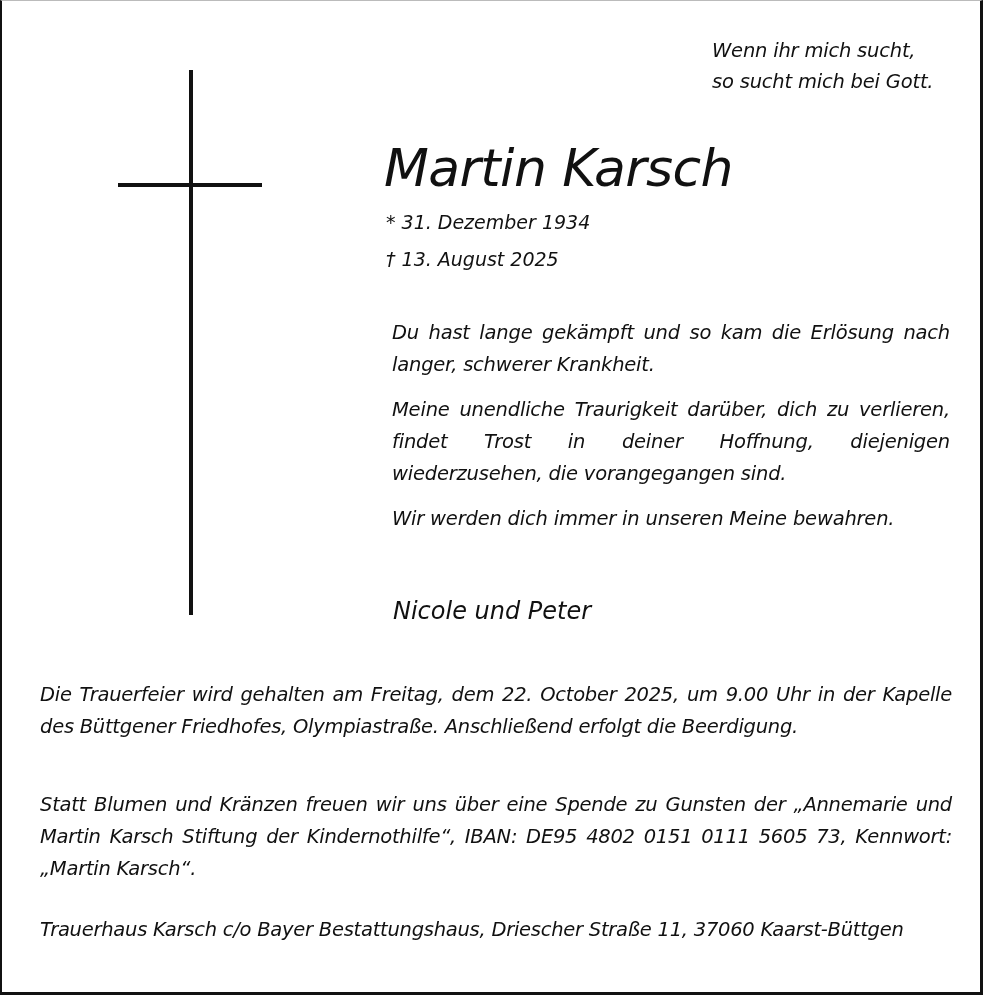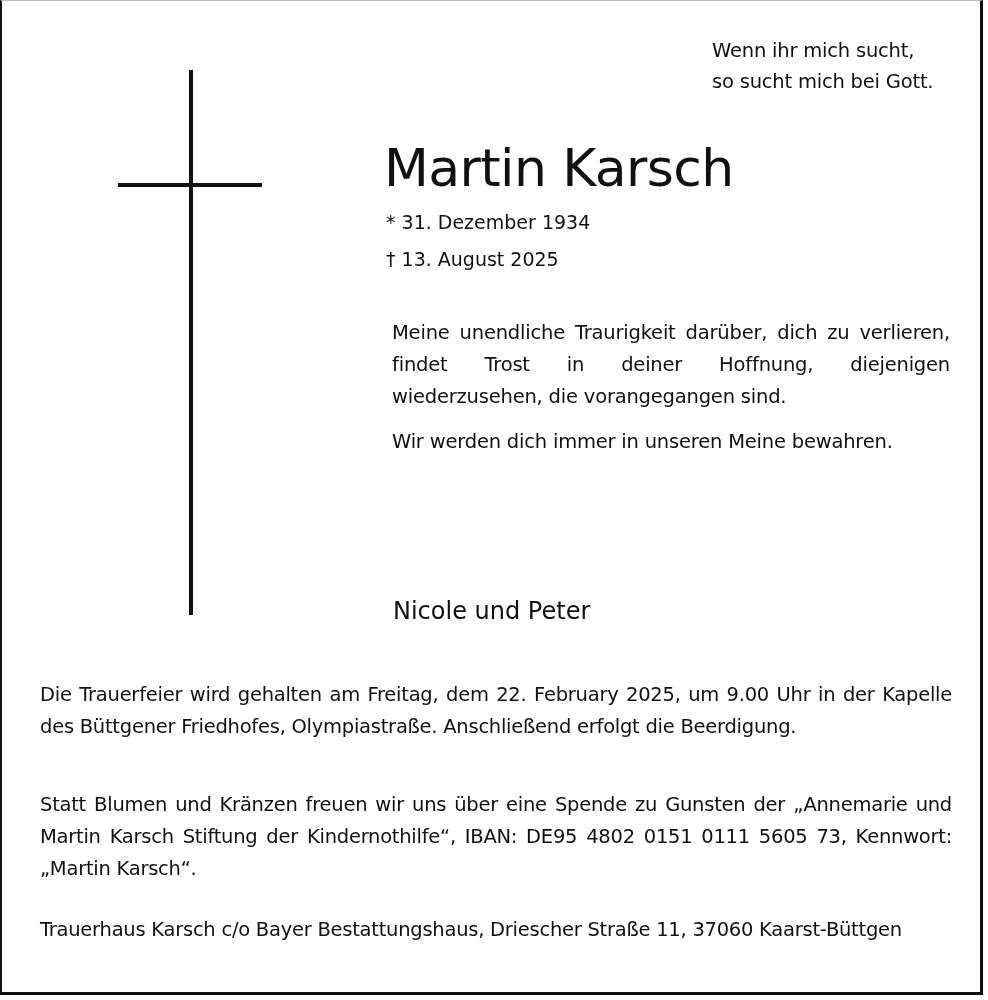--- a/index.html
+++ b/index.html
@@ -21,21 +21,21 @@
       top: 0;
       width: 983px;
       height: 995px;
       border-left: 2px solid #111;
       border-right: 3px solid #111;
       border-bottom: 3px solid #111;
       border-top: 1px solid #bbb;
       box-sizing: border-box;
       background: #fff;
     }
-    .abs { position: absolute; }
+    .abs { position: absolute; font-style: italic; }
     .motto {
       left: 710px;
       top: 34px;
       font-size: 19.5px;
       line-height: 31px;
       letter-spacing: -0.2px;
       white-space: nowrap;
     }
     .cross-v {
       left: 187px;
@@ -117,25 +117,26 @@
   </div>
 
   <h1 class="abs name">Martin Karsch</h1>
 
   <div class="abs dates">
     <div>* 31. Dezember 1934</div>
     <div>† 13. August 2025</div>
   </div>
 
   <div class="abs poem">
+    <p>Du hast lange gekämpft und so kam die Erlösung nach langer, schwerer Krankheit.</p>
     <p>Meine unendliche Traurigkeit darüber, dich zu verlieren, findet Trost in deiner Hoffnung, diejenigen wiederzusehen, die vorangegangen sind.</p>
     <p>Wir werden dich immer in unseren Meine bewahren.</p>
   </div>
 
   <div class="abs signature">Nicole und Peter</div>
 
-  <p class="abs info last-left ceremony">Die Trauerfeier wird gehalten am Freitag, dem 22. February 2025, um 9.00 Uhr in der Kapelle des Büttgener Friedhofes, Olympiastraße. Anschließend erfolgt die Beerdigung.</p>
+  <p class="abs info last-left ceremony">Die Trauerfeier wird gehalten am Freitag, dem 22. October 2025, um 9.00 Uhr in der Kapelle des Büttgener Friedhofes, Olympiastraße. Anschließend erfolgt die Beerdigung.</p>
 
   <p class="abs info last-left donation">Statt Blumen und Kränzen freuen wir uns über eine Spende zu Gunsten der „Annemarie und Martin Karsch Stiftung der Kindernothilfe“, IBAN: DE95 4802 0151 0111 5605 73, Kennwort: „Martin Karsch“.</p>
 
   <p class="abs info address">Trauerhaus Karsch c/o Bayer Bestattungshaus, Driescher Straße 11, 37060 Kaarst-Büttgen</p>
 
 </div>
 
 </body></html>

